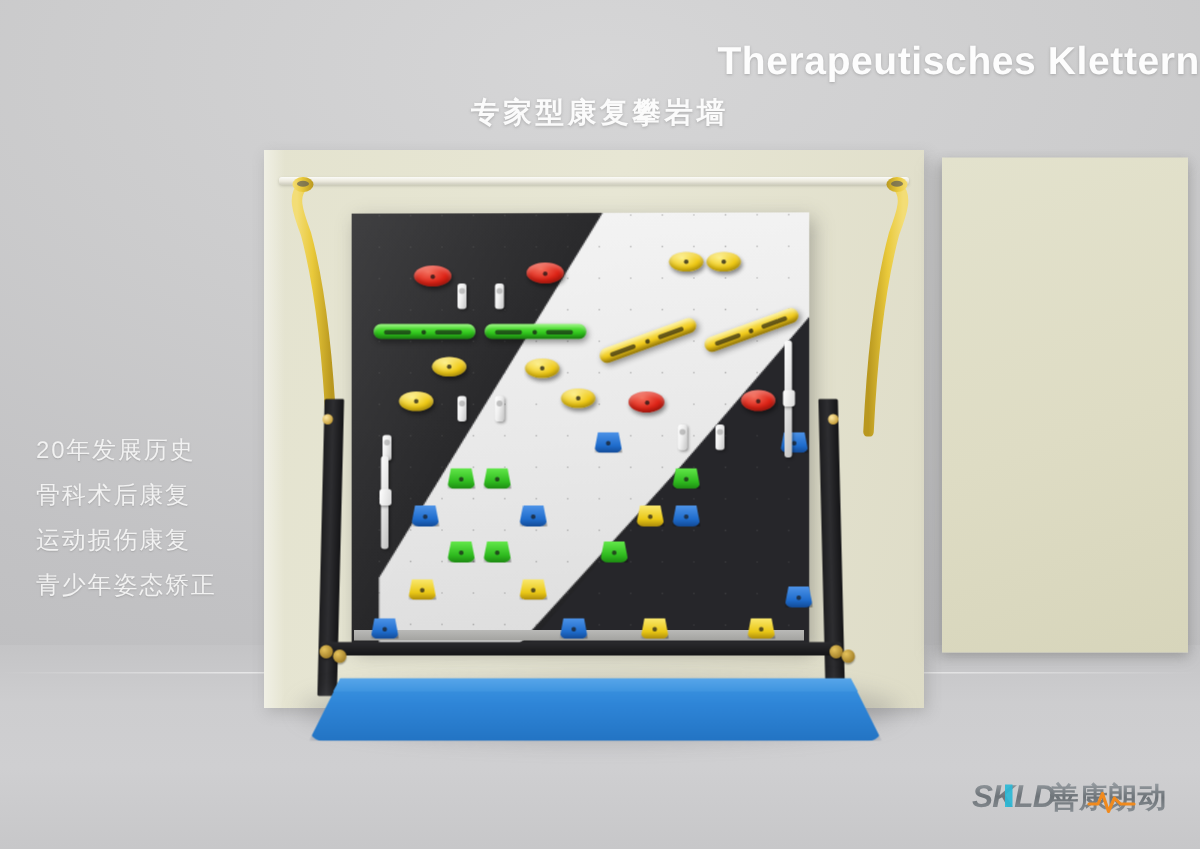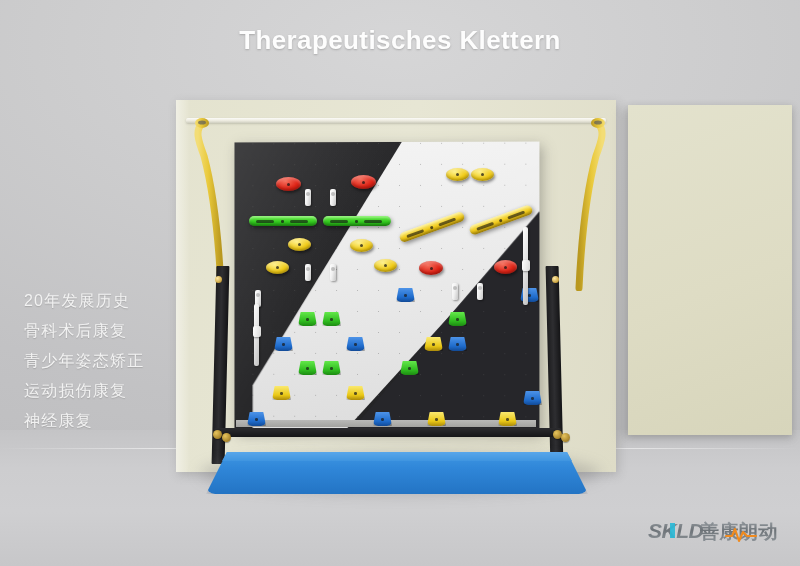--- a/index.html
+++ b/index.html
@@ -19,21 +19,21 @@
     position:absolute;left:0;right:0;top:430px;height:136px;
     background:linear-gradient(180deg,#c4c4c6 0%,#cdcdcf 28%,#cfcfd1 60%,#c7c7c9 100%);
   }
   .floor-line{
     position:absolute;left:0;right:0;top:448px;height:1px;
     background:linear-gradient(90deg,rgba(255,255,255,0) 0%,rgba(255,255,255,.55) 20%,rgba(255,255,255,.5) 80%,rgba(255,255,255,0) 100%);
   }
 
   
   .title{
-    position:absolute;top:25px;left:0;width:800px;text-align:center;
+    position:absolute;top:25px;left:0;width:800px;text-align:right;
     font-size:26px;font-weight:bold;color:#fdfdfd;letter-spacing:.4px;
     text-shadow:0 1px 2px rgba(120,120,120,.45);
   }
   .subtitle{
     position:absolute;top:62px;left:0;width:800px;text-align:center;
     font-size:19px;font-weight:bold;color:#fbfbfb;letter-spacing:2.5px;
     text-shadow:0 1px 2px rgba(120,120,120,.45);
   }
 
   
@@ -216,27 +216,27 @@
 </style>
 </head>
 <body>
 
 <div id="stage">
 
   <div class="floor"></div>
   <div class="floor-line"></div>
 
   <div class="title">Therapeutisches Klettern</div>
+  <div class="subtitle">专家型康复攀岩墙</div>
 
   <div class="features">
     <div class="feature">20年发展历史</div>
     <div class="feature">骨科术后康复</div>
+    <div class="feature">运动损伤康复</div>
     <div class="feature">青少年姿态矫正</div>
-    <div class="feature">运动损伤康复</div>
-    <div class="feature">神经康复</div>
   </div>
 
   <div class="backwall"></div>
   <div class="backwall-hi"></div>
   <div class="rail"></div>
 
   <div class="arm arm-l">
     <svg width="60" height="175" viewBox="0 0 60 175">
       <defs>
         <linearGradient id="ag" x1="0" y1="0" x2="1" y2="0">

